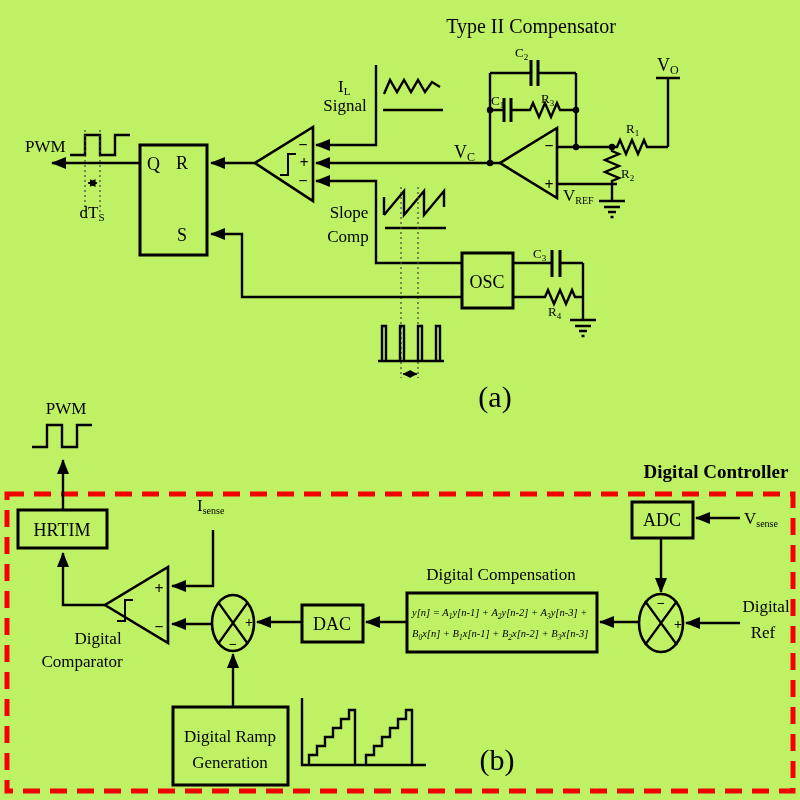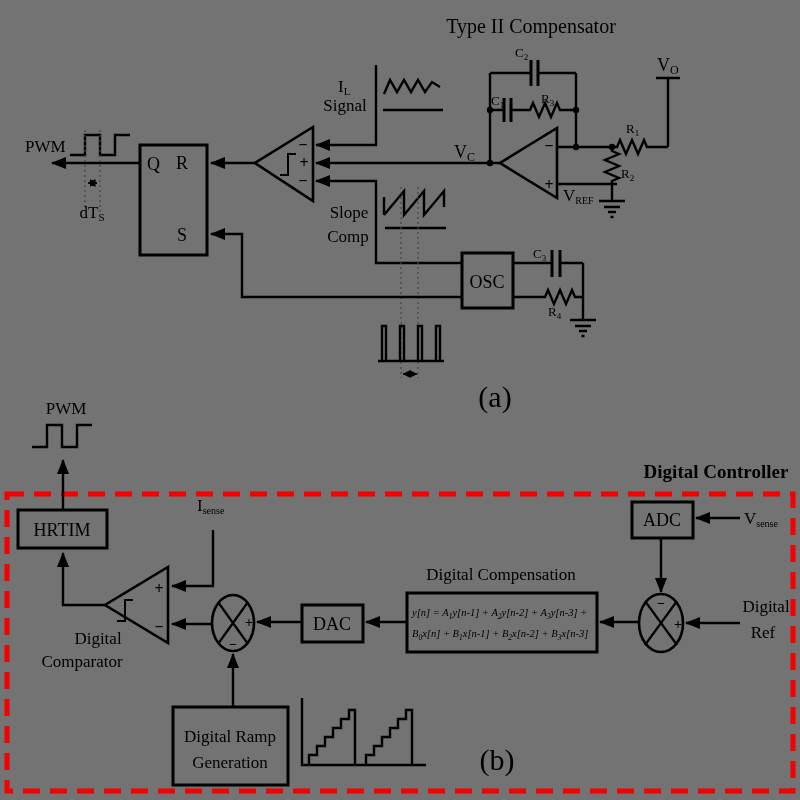--- a/index.html
+++ b/index.html
@@ -1,16 +1,16 @@
 <!DOCTYPE html>
 <html><head>
 <meta charset="utf-8">
 <style>
   html,body{margin:0;padding:0;background:#ffffff;}
-  #stage{position:relative;width:800px;height:800px;background:#737373;
+  #stage{position:relative;width:800px;height:800px;background:#bef264;
          font-family:"Liberation Serif","DejaVu Serif",serif;}
   svg{display:block;}
   svg text{font-family:"Liberation Serif","DejaVu Serif",serif;fill:#000;}
   .wire{stroke:#000;stroke-width:2.4;fill:none;}
   .box{stroke:#000;stroke-width:3;fill:none;}
   .tri{stroke:#000;stroke-width:2.6;fill:none;stroke-linejoin:miter;}
   .plate{stroke:#000;stroke-width:3;fill:none;}
   .step{stroke:#000;stroke-width:2;fill:none;}
   .dotted{stroke:#444;stroke-width:1.2;fill:none;stroke-dasharray:2 3;}
   .sign{font-weight:bold;}

